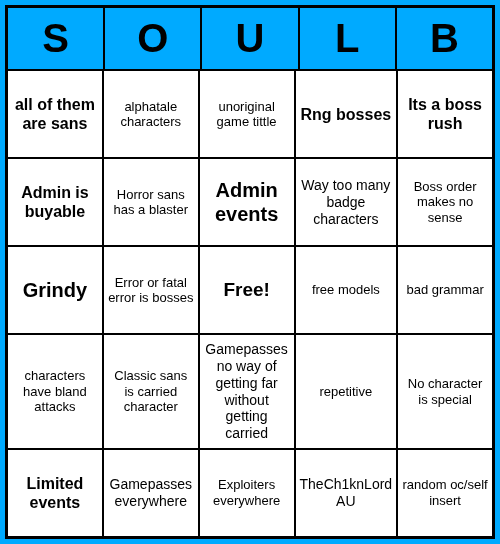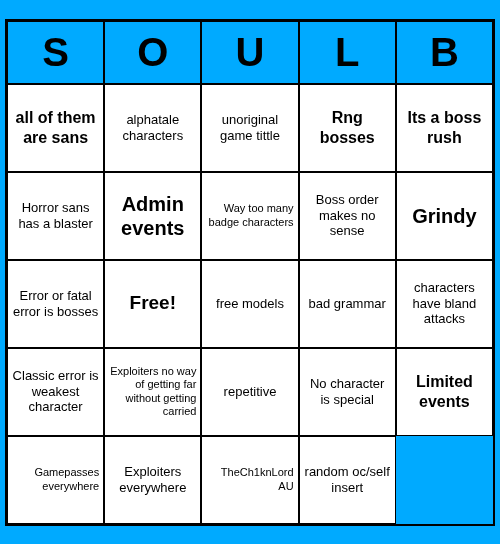--- a/index.html
+++ b/index.html
@@ -55,53 +55,53 @@
     .cell.medium-text {
       font-size: 16px;
       font-weight: bold;
     }
     .cell.free {
       font-size: 19px;
       font-weight: bold;
       background: #fff;
     }
     .cell.small-text {
-      font-size: 11px;
-      text-align: right;
+      font-size: 14px;
     }
   </style>
 </head>
 <body>
 
 <div class="bingo-card">
   <div class="bingo-header">
   <div class="header-cell">S</div>
       <div class="header-cell">O</div>
       <div class="header-cell">U</div>
       <div class="header-cell">L</div>
       <div class="header-cell">B</div>
     </div>
   <div class="bingo-grid">
   <div class="cell medium-text">all of them are sans</div>
       <div class="cell">alphatale characters</div>
       <div class="cell">unoriginal game tittle</div>
       <div class="cell medium-text">Rng bosses</div>
       <div class="cell medium-text">Its a boss rush</div>
+      <div class="cell medium-text">Admin is buyable</div>
       <div class="cell">Horror sans has a blaster</div>
       <div class="cell large-text">Admin events</div>
       <div class="cell small-text">Way too many badge characters</div>
       <div class="cell">Boss order makes no sense</div>
       <div class="cell large-text">Grindy</div>
       <div class="cell">Error or fatal error is bosses</div>
       <div class="cell free">Free!</div>
       <div class="cell">free models</div>
       <div class="cell">bad grammar</div>
       <div class="cell">characters have bland attacks</div>
-      <div class="cell">Classic error is weakest character</div>
-      <div class="cell small-text">Exploiters no way of getting far without getting carried</div>
+      <div class="cell">Classic sans is carried character</div>
+      <div class="cell small-text">Gamepasses no way of getting far without getting carried</div>
       <div class="cell">repetitive</div>
       <div class="cell">No character is special</div>
       <div class="cell medium-text">Limited events</div>
       <div class="cell small-text">Gamepasses everywhere</div>
       <div class="cell">Exploiters everywhere</div>
       <div class="cell small-text">TheCh1knLord AU</div>
       <div class="cell">random oc/self insert</div>
     </div>
 </div>
 

